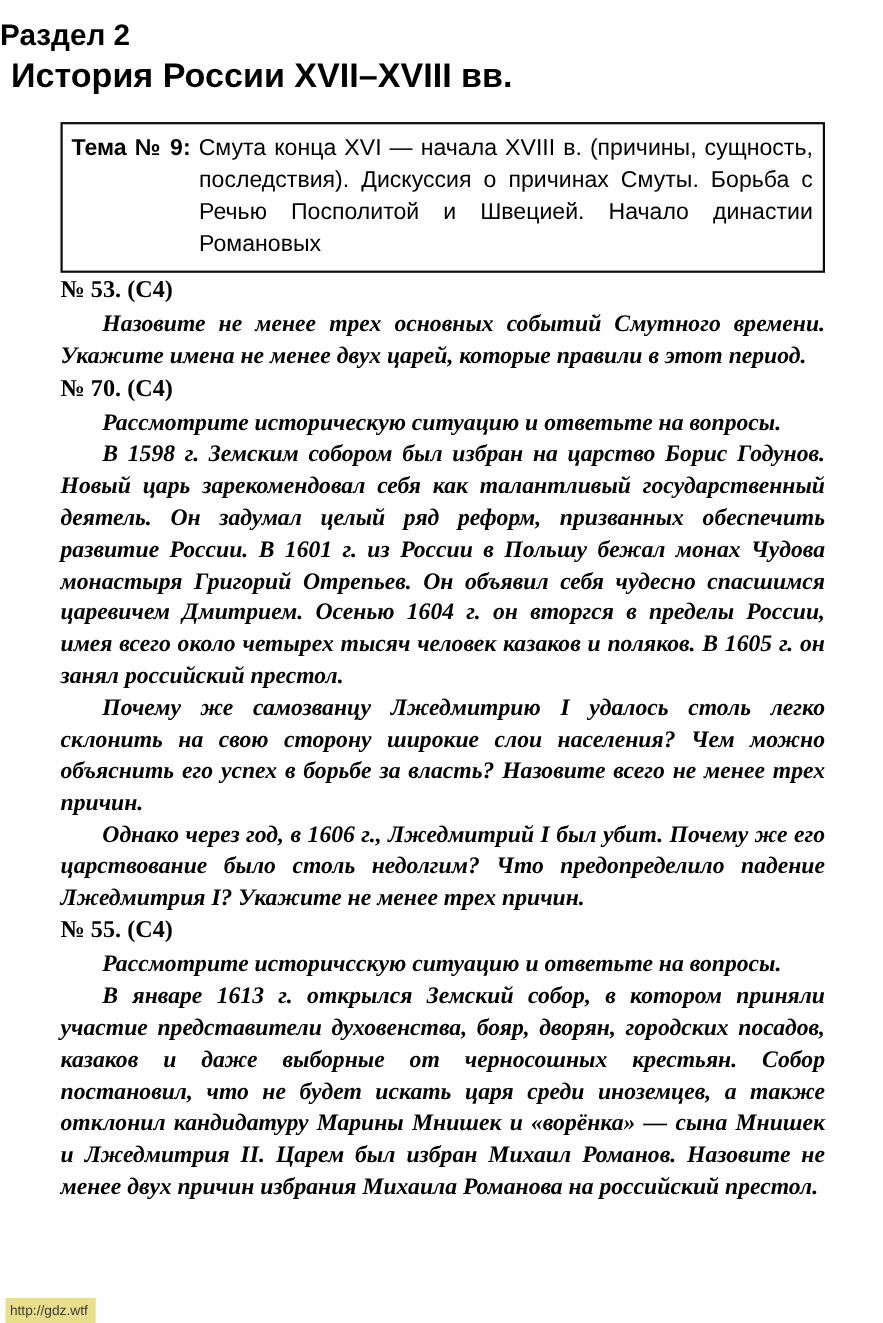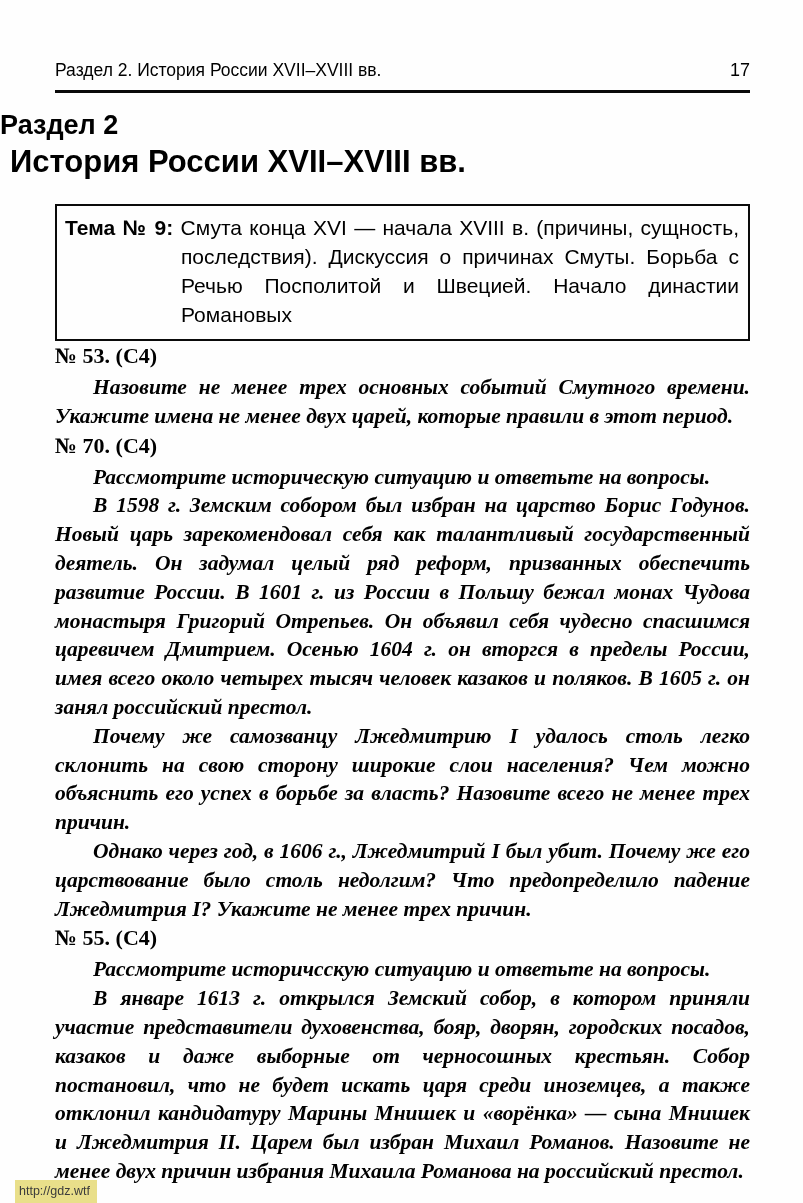--- a/index.html
+++ b/index.html
@@ -57,38 +57,34 @@
     margin:0;
     font-weight:bold;
     font-size:21.5px;
     line-height:28.8px;
     text-align:justify;
     text-indent:38px;
   }
   .task{margin-top:3px;font-style:italic;}
   .watermark{
     position:absolute;
-    left:15px;bottom:0;
+    left:5px;bottom:0;
     background:#e9df8a;
     color:#3b3b3b;
     font-family:"Liberation Sans", sans-serif;
     font-size:12.5px;
     padding:4px 7px 5px 4px;
     text-decoration:none;
   }
 </style>
 </head>
 <body>
 
 <div class="page">
 
-  <div class="running-header">
-    <span>Раздел 2. История России XVII–XVIII вв.</span>
-    <span class="pageno">17</span>
-  </div>
 
   <div class="section-title">
     <div class="line1">Раздел 2</div>
     <div class="line2">История России XVII–XVIII вв.</div>
   </div>
 
   <div class="topic-box">
     <p class="txt"><span class="label">Тема № 9:</span> <span>Смута конца XVI — начала XVIII в. (причины, сущность, последствия). Дискуссия о причинах Смуты. Борьба с Речью Посполитой и Швецией. Начало династии Романовых</span></p>
   </div>
 

